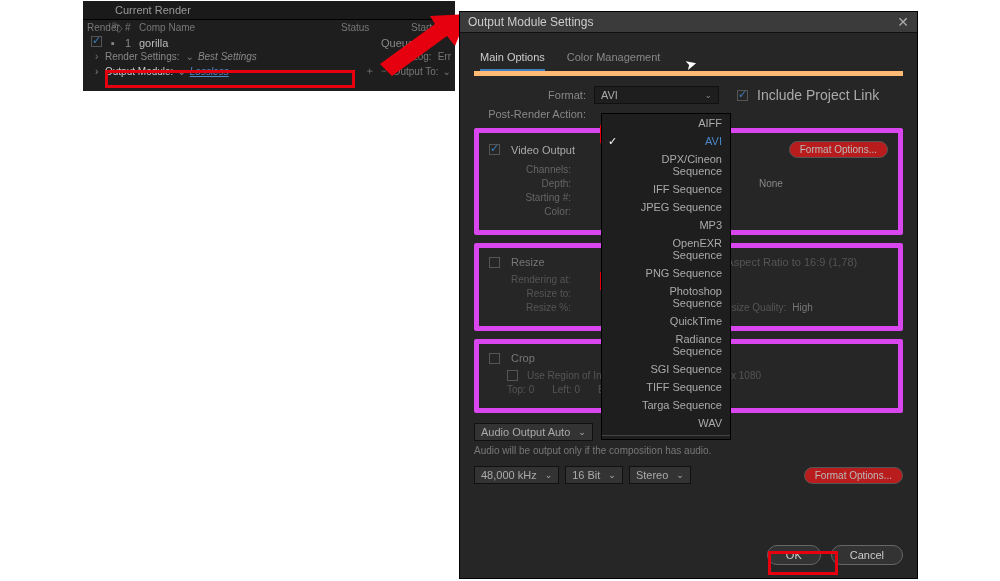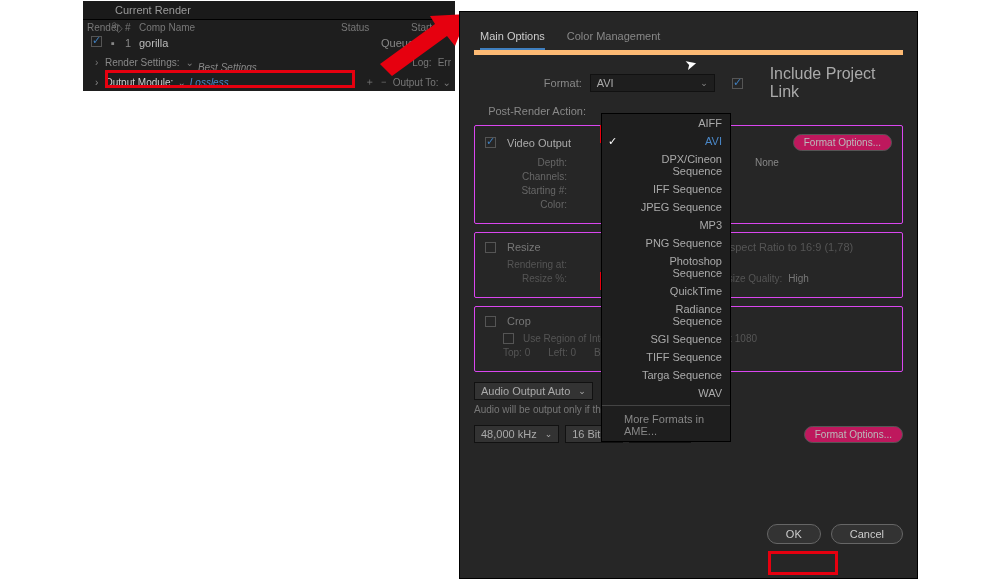--- a/index.html
+++ b/index.html
@@ -50,21 +50,21 @@
   .rq-row .c3 { width: 14px; color:#888; }
   .rq-row .c4 { flex:1; color:#bbb;}
   .rq-row .c5 { width:70px; color:#888;}
   .rq-sub {
     display:flex; align-items:center;
     padding: 1px 4px 1px 12px; font-size: 10px;
     color:#777;
   }
   .rq-sub .caret { width:10px; color:#777;}
   .rq-sub .lbl { color:#888; margin-right:6px;}
-  .rq-sub .linky { color:#888; text-decoration: underline; font-style: italic; margin-top: 11px;}
+  .rq-sub .linky { color:#888; font-style: italic;}
   .rq-sub .dd { margin-right:4px; color:#777;}
   .rq-sub .log { margin-left:auto; margin-right:6px;}
   .rq-out {
     display:flex; align-items:center;
     padding:1px 4px 1px 12px; font-size:10px;
   }
   .rq-out .caret{width:10px;}
   .rq-out .lbl{color:#ccc;}
   .rq-out .dd{margin:0 4px;}
   .rq-out .linky{color:#4a87c7; text-decoration:underline; font-style:italic;}
@@ -112,33 +112,33 @@
   .section{ margin-top:10px; position:relative;}
   .form-row{ display:flex; align-items:center; font-size:11px; color:#888; margin:4px 0;}
   .form-row .lbl{ width:120px; text-align:right; padding-right:8px;}
   .form-row .select{
     background:#1e1e1e; border:1px solid #111; color:#aaa;
     padding:1px 6px; min-width:125px; height:18px; display:flex; align-items:center; justify-content:space-between;
   }
   .form-row .select .chev{font-size:9px; color:#888;}
   .cbx{ width:11px; height:11px; border:1px solid #555; display:inline-block; margin-right:5px; position:relative;}
   .cbx.checked::after{content:"✓"; position:absolute; left:0; top:-3px; font-size:11px; color:#3f7fbf;}
-  .chk-label{ color:#aaa; font-size:16px;margin-left:18px;}
+  .chk-label{ color:#aaa; font-size:14px;}
 
   .group-box{
-    border:1px solid #d946ef; border-radius:2px;
+    border:5px solid #d946ef; border-radius:2px;
     padding:8px 10px 10px; margin-top:8px;
     color:#666;
   }
   .group-box .head{ display:flex; align-items:center; gap:6px; margin-bottom:6px;}
   .group-box .head .ttl{ color:#aaa;}
   .disabled .lbl,.disabled span{ color:#555;}
   .fmt-btn{
     margin-left:auto;
-    background:#be185d; border:1px solid #555; color:#bbb;
+    background:#b91c1c; border:1px solid #555; color:#bbb;
     border-radius:12px; padding:2px 10px; font-size:10px;
   }
   .inner-row{display:flex; align-items:center; font-size:10px; color:#666; margin:3px 0;}
   .inner-row .lbl{width:90px; text-align:right; padding-right:8px;}
 
   .audio-row{ display:flex; align-items:center; gap:6px; margin-top:10px;}
   .audio-sel{
     background:#333; border:1px solid #111; color:#aaa;
     padding:1px 6px; height:18px; display:flex; align-items:center; gap:8px;
   }
@@ -226,20 +226,24 @@
       <span>⌄</span>
     </span>
   </div>
 </div>
 
 <svg class="big-arrow" viewBox="0 0 88 70">
   <polygon points="0,50 55,10 50,2 88,0 75,32 67,22 12,62" fill="#e6000f"></polygon>
 </svg>
 
 <div class="dialog">
+  <div class="dlg-title">
+    <span>Output Module Settings</span>
+    <span class="dlg-close">✕</span>
+  </div>
   <div class="dlg-body">
     <div class="tabs">
       <div class="tab active">Main Options</div>
       <div class="tab">Color Management</div>
     </div>
 
     <div class="section">
       <div class="form-row">
         <span class="lbl">Format:</span>
         <div class="select">
@@ -259,26 +263,26 @@
       </div>
     </div>
 
     <div class="group-box">
       <div class="head">
         <span class="cbx checked"></span>
         <span class="ttl">Video Output</span>
         <button class="fmt-btn">Format Options...</button>
       </div>
       <div class="inner-row">
+          <span class="lbl">Channels:</span>
+        </div>
+      <div class="inner-row">
           <span class="lbl">Depth:</span>
         <span style="margin-left:180px;color:#888;">None</span>
       </div>
-      <div class="inner-row">
-          <span class="lbl">Channels:</span>
-        </div>
       <div class="inner-row">
           <span class="lbl">Starting #:</span>
         </div>
       <div class="inner-row">
           <span class="lbl">Color:</span>
         </div>
     </div>
 
     <div class="group-box disabled">
       <div class="head">
@@ -286,20 +290,23 @@
         <span class="ttl" style="color:#777">Resize</span>
         <span style="margin-left:130px" class="checkbox-row">
           <span class="cbx"></span>
           <span>Lock Aspect Ratio to 16:9 (1,78)</span>
         </span>
       </div>
       <div class="inner-row">
           <span class="lbl">Rendering at:</span>
         </div>
       <div class="inner-row">
+          <span class="lbl">Resize to:</span>
+        </div>
+      <div class="inner-row">
         <span class="lbl">Resize %:</span>
         <span style="margin-left:140px">Resize Quality:</span>
         <span style="margin-left:6px;color:#777">High</span>
       </div>
     </div>
 
     <div class="group-box disabled">
       <div class="head">
         <span class="cbx"></span>
         <span class="ttl" style="color:#777">Crop</span>
@@ -349,30 +356,30 @@
   </div>
 </div>
 
 <div class="dropdown" id="fmt-dd">
     <div class="item"><span>AIFF</span></div>
     <div class="item sel"><span class="tick">✓</span><span>AVI</span></div>
     <div class="item"><span>DPX/Cineon Sequence</span></div>
     <div class="item"><span>IFF Sequence</span></div>
     <div class="item"><span>JPEG Sequence</span></div>
     <div class="item"><span>MP3</span></div>
+    <div class="item"><span>OpenEXR Sequence</span></div>
     <div class="item"><span>PNG Sequence</span></div>
     <div class="item"><span>Photoshop Sequence</span></div>
     <div class="item"><span>QuickTime</span></div>
     <div class="item"><span>Radiance Sequence</span></div>
     <div class="item"><span>SGI Sequence</span></div>
     <div class="item"><span>TIFF Sequence</span></div>
     <div class="item"><span>Targa Sequence</span></div>
     <div class="item"><span>WAV</span></div>
     <div class="divider"></div>
-    <div class="more">More Formats in AME...</div>
   </div>
 
 <div class="cursor">➤</div>
 
 <div class="red-box module"></div>
 <div class="red-box avi"></div>
 <div class="red-box qt"></div>
 <div class="red-box ok"></div>
 
 </body></html>

